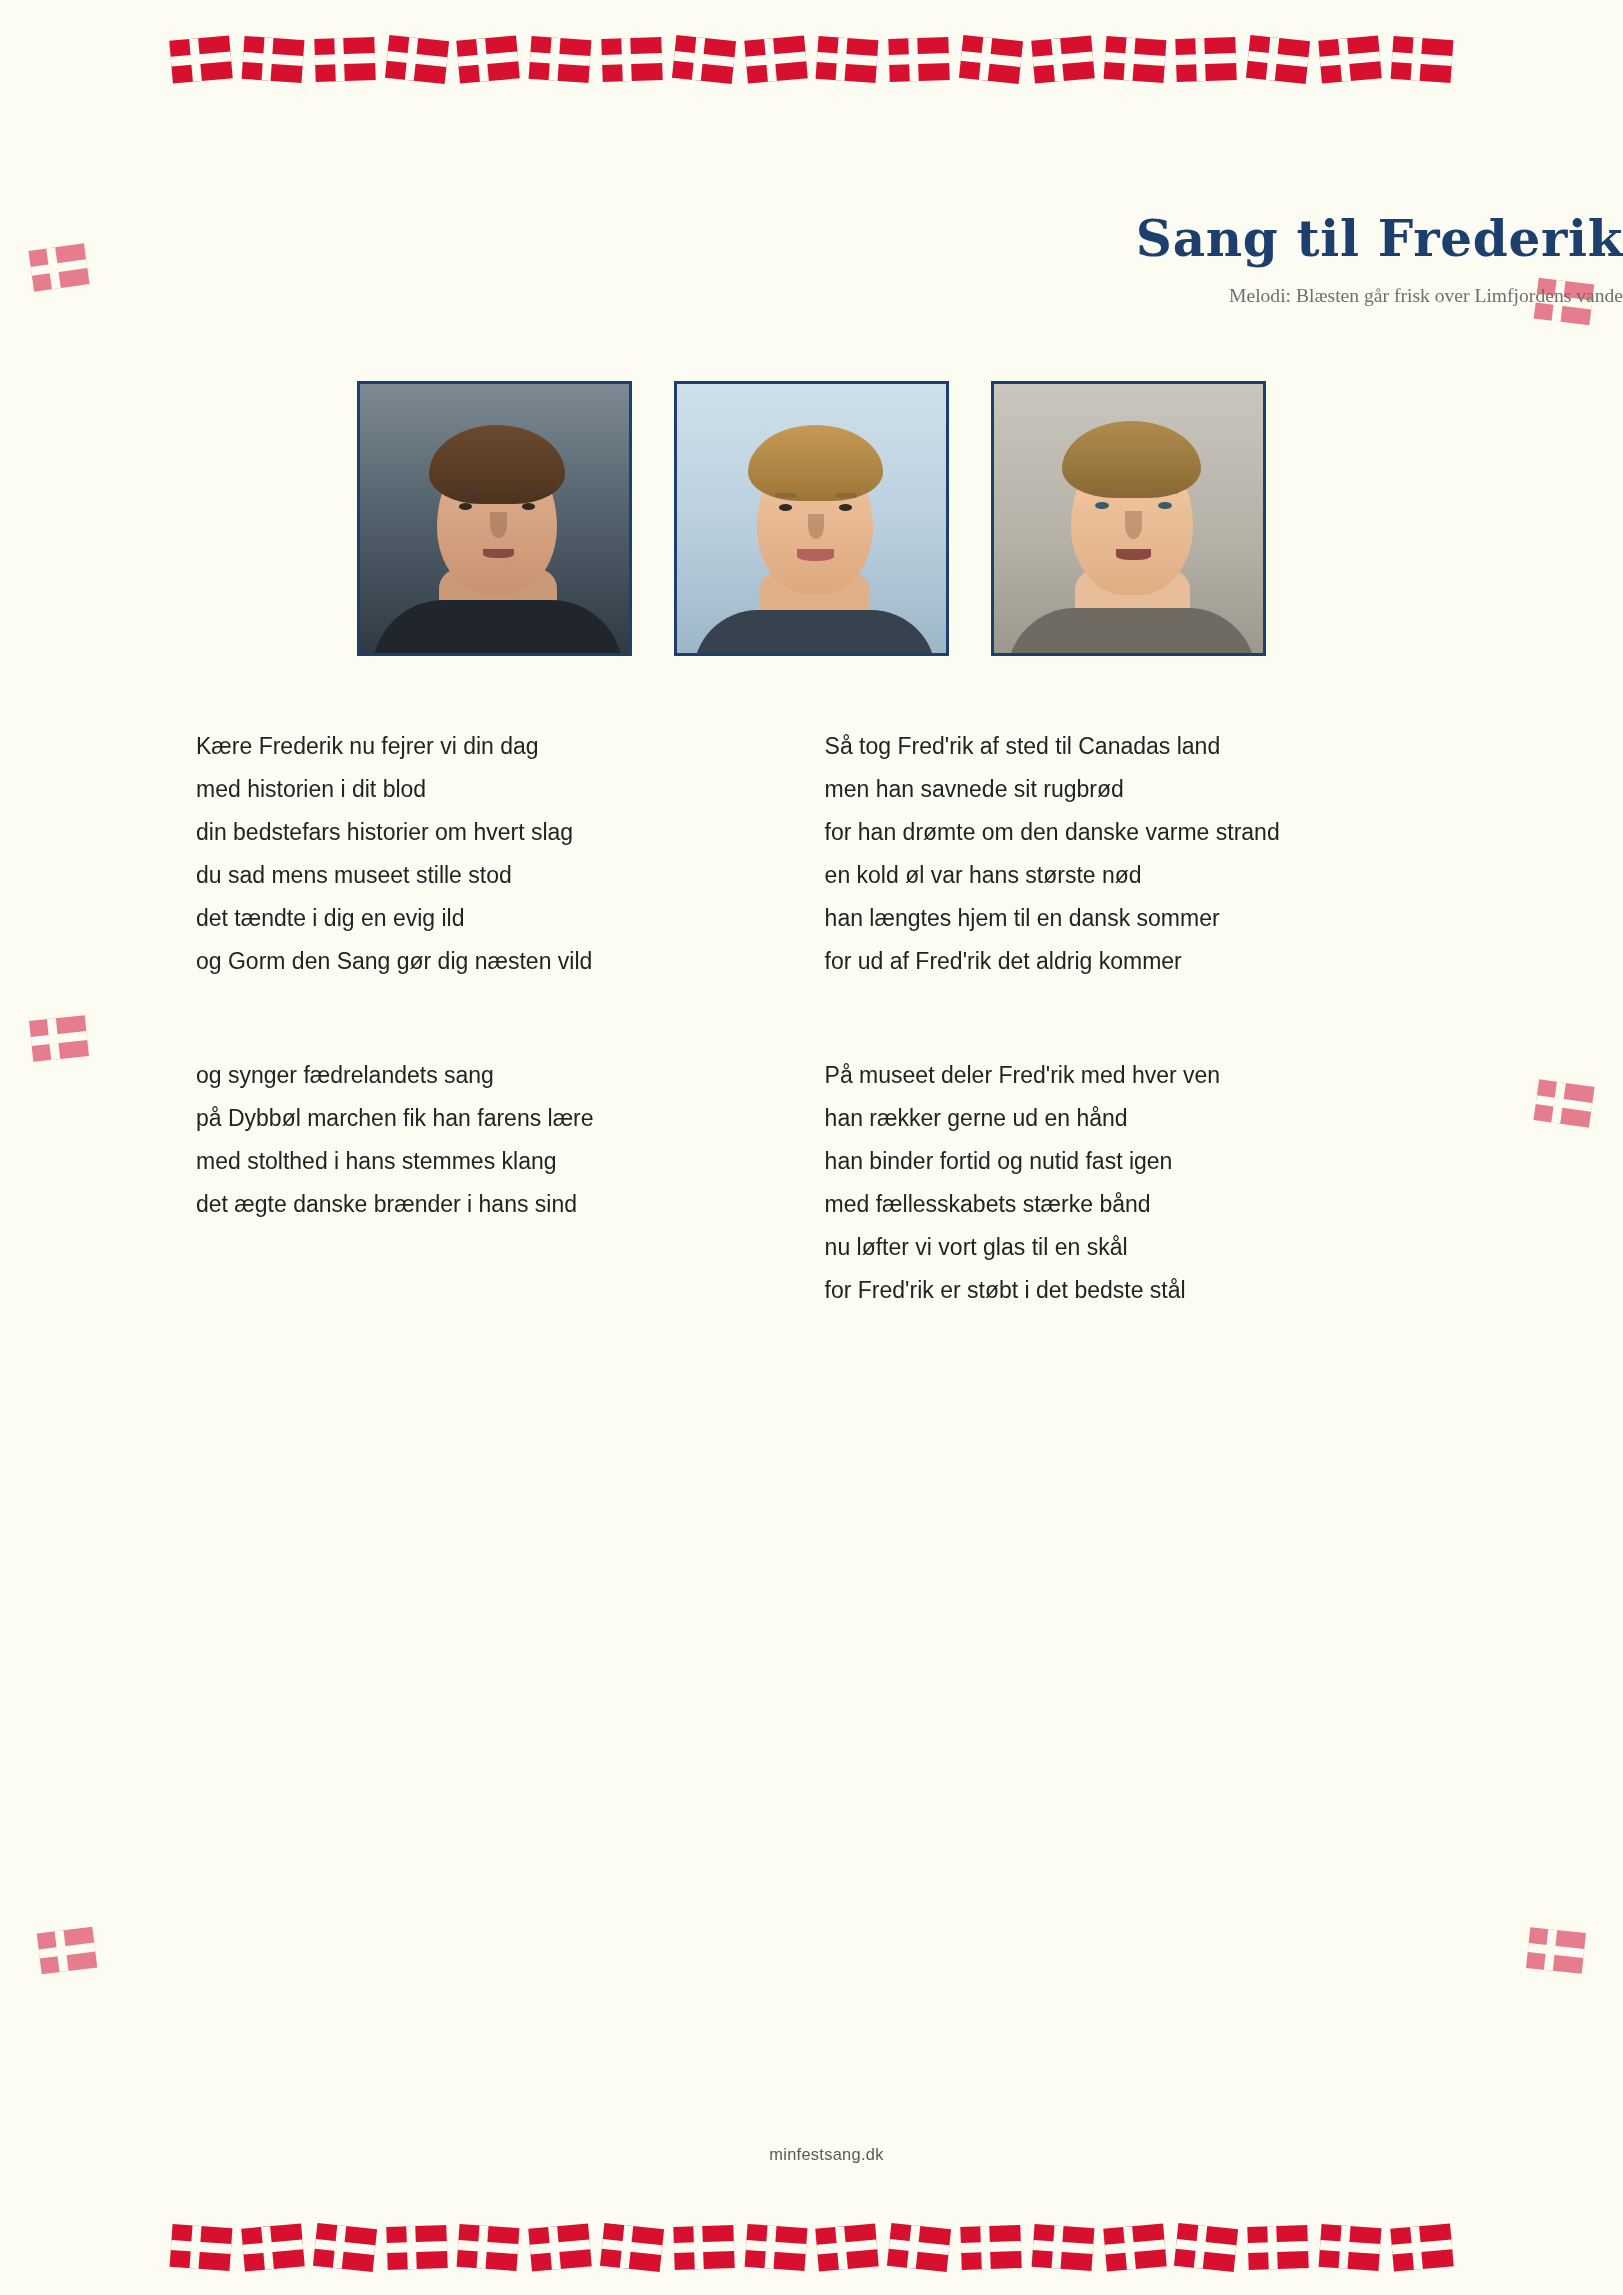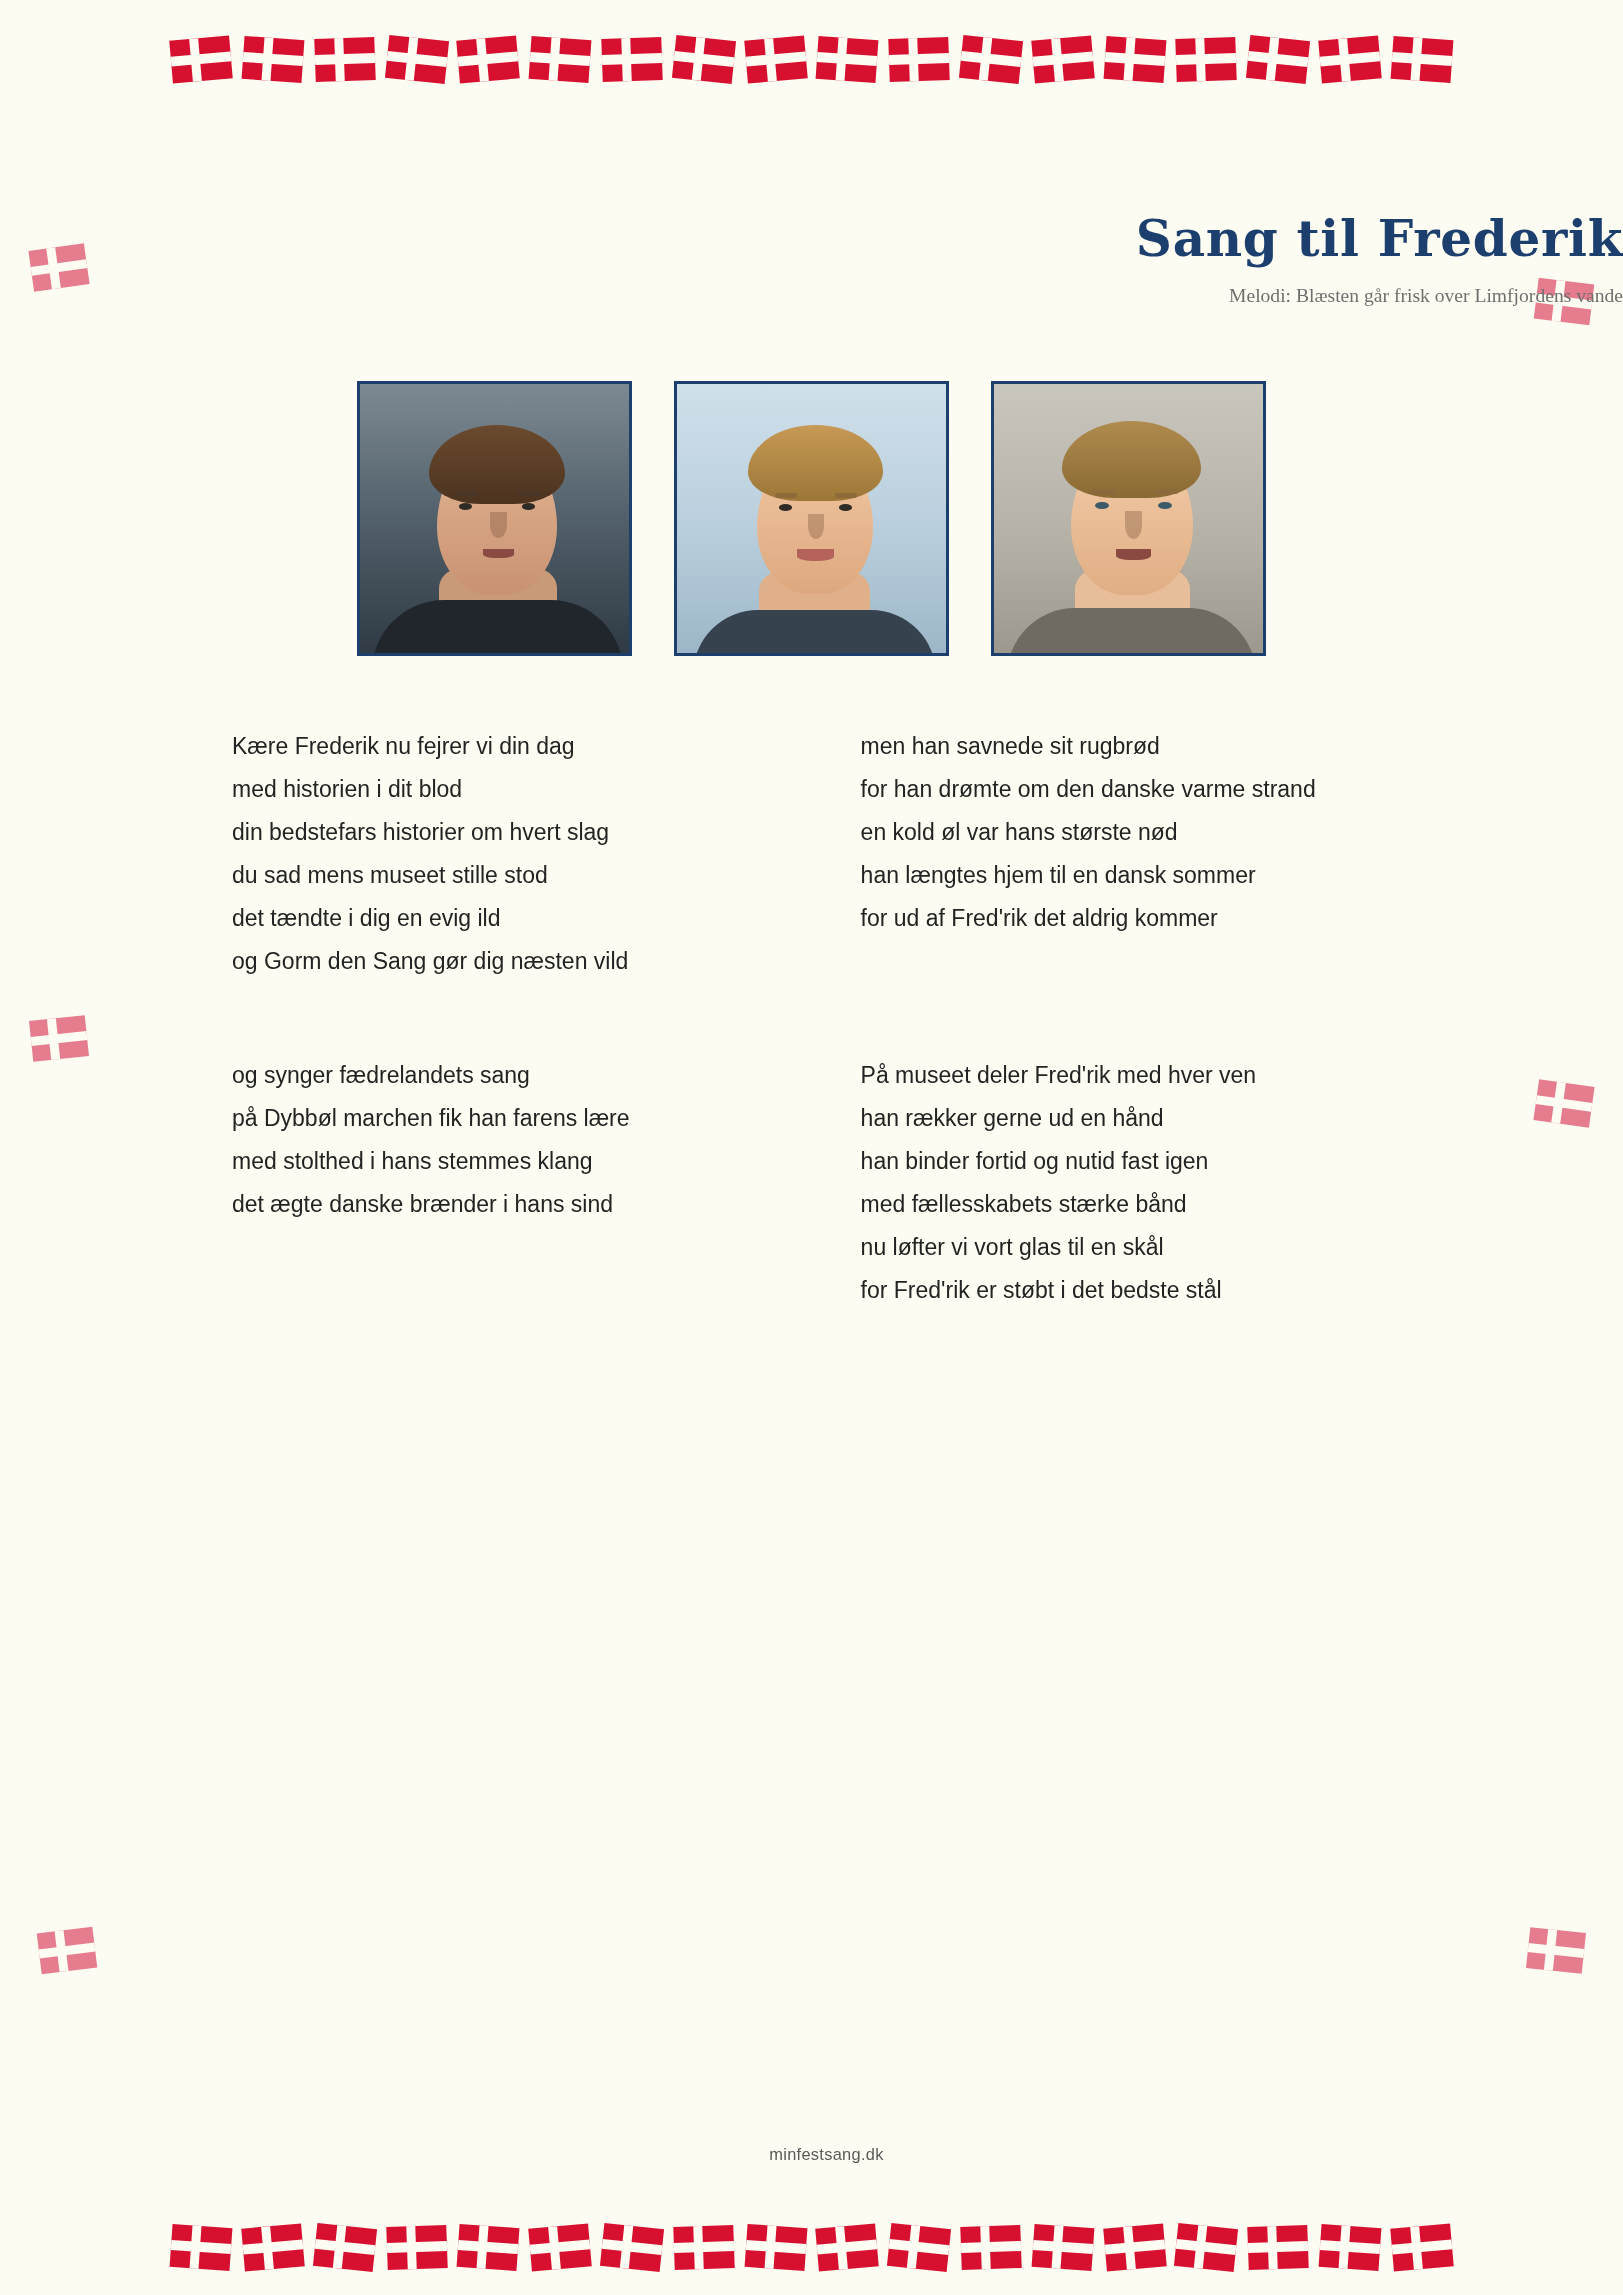--- a/index.html
+++ b/index.html
@@ -178,21 +178,21 @@
     display: grid;
     grid-template-columns: 609px 609px;
     column-gap: 19.6px;
     row-gap: 71px;
   }
   .verse {
     font-size: 23px;
     line-height: 43px;
     color: #232323;
   }
-  .verse .line { white-space: nowrap; margin-left: 36px; }
+  .verse .line { white-space: nowrap; }
 
   
   .footer {
     position: absolute;
     bottom: 131px;
     left: 15px;
     width: 100%;
     text-align: center;
     font-size: 16.4px;
     color: #5a5a5a;
@@ -360,20 +360,21 @@
   <div class="verse">
     <div class="line">Kære Frederik nu fejrer vi din dag</div>
     <div class="line">med historien i dit blod</div>
     <div class="line">din bedstefars historier om hvert slag</div>
     <div class="line">du sad mens museet stille stod</div>
     <div class="line">det tændte i dig en evig ild</div>
     <div class="line">og Gorm den Sang gør dig næsten vild</div>
   </div>
 
   <div class="verse">
+    <div class="line">Så tog Fred'rik af sted til Canadas land</div>
     <div class="line">men han savnede sit rugbrød</div>
     <div class="line">for han drømte om den danske varme strand</div>
     <div class="line">en kold øl var hans største nød</div>
     <div class="line">han længtes hjem til en dansk sommer</div>
     <div class="line">for ud af Fred'rik det aldrig kommer</div>
   </div>
 
   <div class="verse">
     <div class="line">og synger fædrelandets sang</div>
     <div class="line">på Dybbøl marchen fik han farens lære</div>

